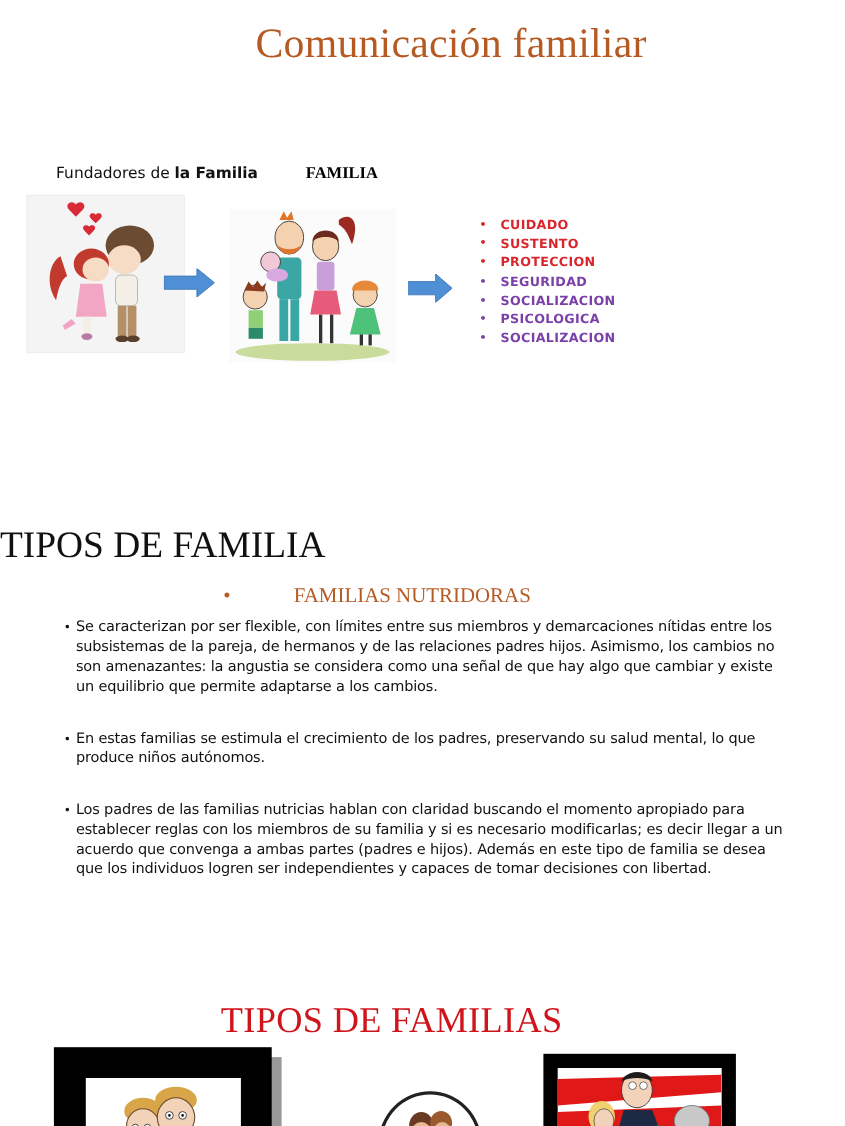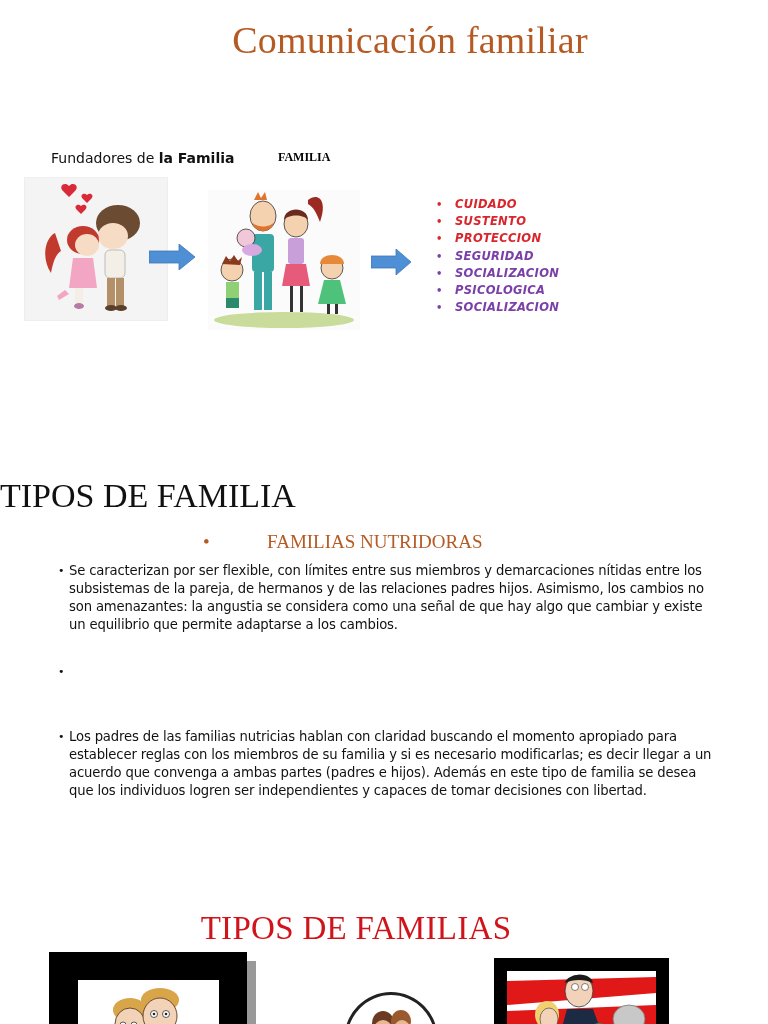--- a/index.html
+++ b/index.html
@@ -30,21 +30,21 @@
       left: 51px; top: 150px;
       font-family: "DejaVu Sans", sans-serif;
       font-size: 14px;
       color: #111;
     }
     .founders-label b { font-weight: bold; }
     .familia-label {
       left: 278px; top: 150px;
       font-family: "Liberation Serif", serif;
       font-weight: bold;
-      font-size: 12px;
+      font-size: 15px;
       color: #000;
     }
     .img-box {
       background: #f3f3f3;
       border: 1px solid #eee;
       overflow: hidden;
     }
     .couple-img { left: 24px; top: 177px; width: 142px; height: 142px; background: #f4f4f4; }
     .family-img { left: 208px; top: 190px; width: 152px; height: 140px; background: #fbfbfb; border: none; }
 
@@ -55,21 +55,20 @@
     .arrow2 { left: 371px; top: 249px; width: 40px; height: 26px; }
 
     .values-list {
       left: 436px; top: 196px;
       margin: 0; padding: 0;
       list-style: none;
       font-family: "DejaVu Sans", sans-serif;
       font-size: 11.5px;
       font-weight: bold;
       letter-spacing: 0.3px;
-      font-style: italic;
     }
     .values-list li {
       height: 17.2px;
       line-height: 17.2px;
       position: relative;
       padding-left: 19px;
       white-space: nowrap;
     }
     .values-list li::before {
       content: "•";
@@ -245,20 +244,21 @@
 
 <div class="abs subsection"><span class="dot">•</span><span>FAMILIAS NUTRIDORAS</span></div>
 
 <div class="abs para para1">
   <span class="bullet">•</span>
   <span>Se caracterizan por ser flexible, con límites entre sus miembros y demarcaciones nítidas entre los subsistemas de la pareja, de hermanos y de las relaciones padres hijos. Asimismo, los cambios no son amenazantes: la angustia se considera como una señal de que hay algo que cambiar y existe un equilibrio que permite adaptarse a los cambios.</span>
 </div>
 
 <div class="abs para para2">
   <span class="bullet">•</span>
+  <span>En estas familias se estimula el crecimiento de los padres, preservando su salud mental, lo que produce niños autónomos.</span>
 </div>
 
 <div class="abs para para3">
   <span class="bullet">•</span>
   <span>Los padres de las familias nutricias hablan con claridad buscando el momento apropiado para establecer reglas con los miembros de su familia y si es necesario modificarlas; es decir llegar a un acuerdo que convenga a ambas partes (padres e hijos). Además en  este tipo de familia se desea que los individuos logren ser independientes y capaces de tomar decisiones con libertad.</span>
 </div>
 
 <div class="abs title3">TIPOS DE FAMILIAS</div>
 
 <div class="abs frame1-shadow"></div>

